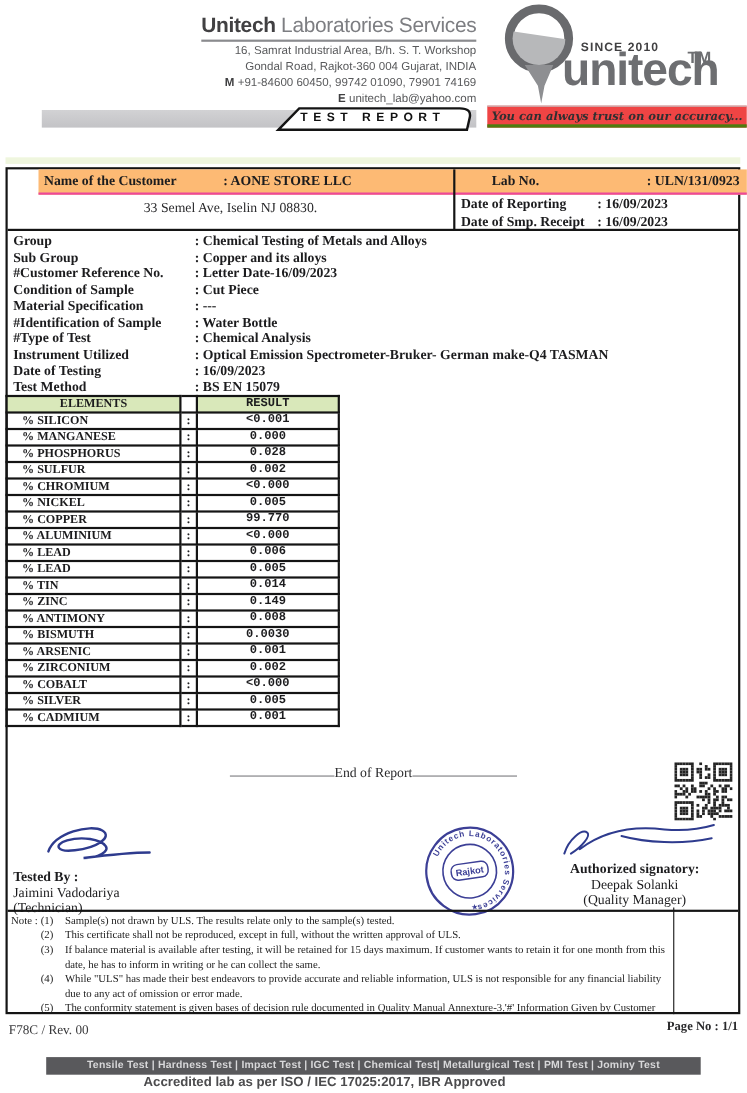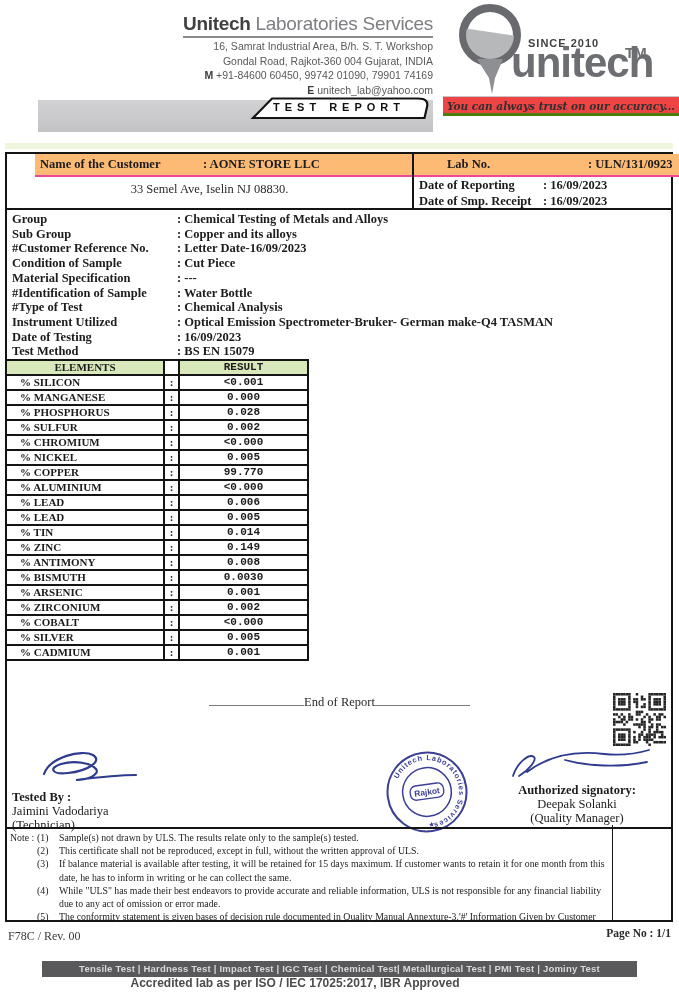--- a/index.html
+++ b/index.html
@@ -10,21 +10,21 @@
   }
   
   .lh-left { position:absolute; left:0; top:13px; width:433px; text-align:right;
              font-family:"Liberation Sans", sans-serif; }
   .lh-title { display:inline-block; font-size:19px; letter-spacing:-0.3px;
               border-bottom:2px solid #8a8b8e; padding-bottom:2px; line-height:21px;}
   .lh-title .b { font-weight:bold; color:#414042; }
   .lh-title .r { font-weight:normal; color:#7d7e82; }
   .lh-addr { font-size:10.5px; color:#58595b; line-height:12.5px; margin-top:2px; }
   .lh-addr b { color:#3f3f41; }
-  .tr-bar { position:absolute; left:38px; top:100px; width:395px; height:32px;
+  .tr-bar { position:absolute; left:38px; top:100px; width:395px; height:16px;
             background:linear-gradient(#d2d2d4,#c3c3c6); }
   .tr-tab { position:absolute; right:1px; top:-3px; width:182px; height:22px; }
   .tr-text { position:absolute; right:14px; top:1px; width:160px; text-align:center;
              font-family:"Liberation Sans", sans-serif; font-weight:bold; font-size:11px;
              letter-spacing:5px; color:#111; }
   
   .ladle { position:absolute; left:449px; top:2px; }
   .logo-since { position:absolute; left:528px; top:37px; font-family:"Liberation Sans", sans-serif;
                 font-weight:bold; font-size:11px; letter-spacing:1px; color:#414042; }
   .logo-word { position:absolute; left:511px; top:42px; font-family:"Liberation Sans", sans-serif;

